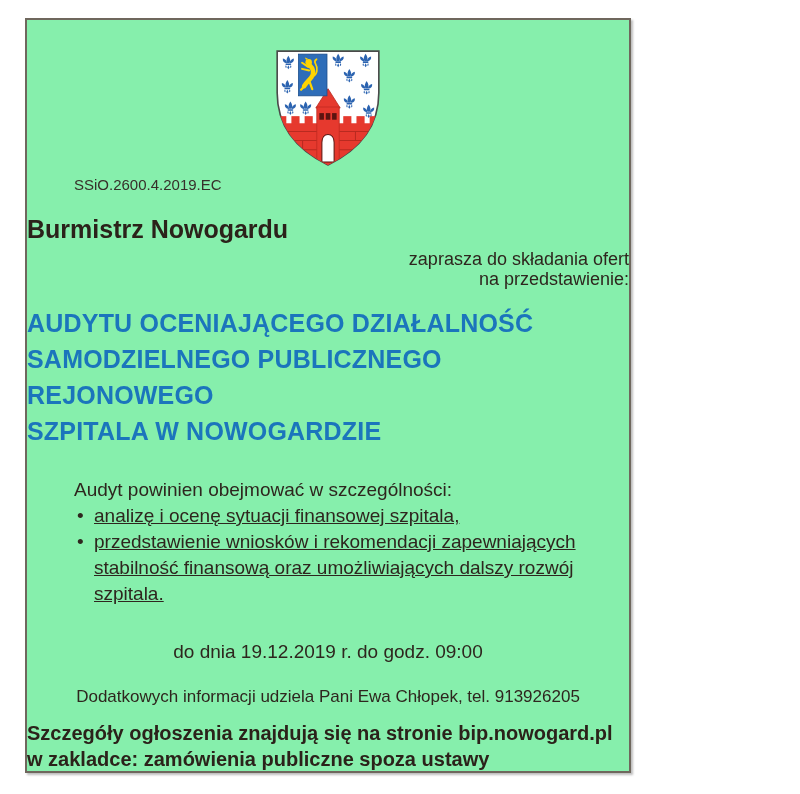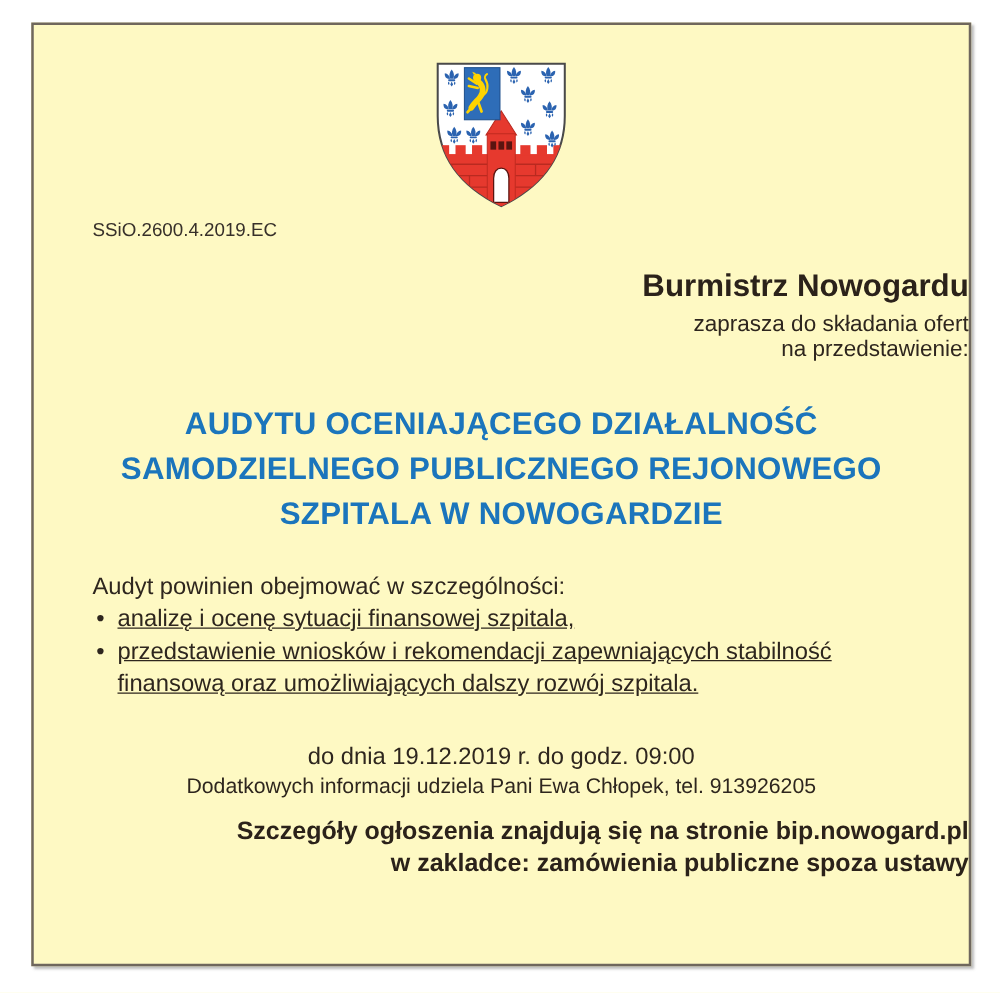--- a/index.html
+++ b/index.html
@@ -6,52 +6,52 @@
   html, body { width: 800px; background: #ffffff; }
   body {
     height: 794px;
     font-family: "Liberation Sans", "DejaVu Sans", sans-serif;
     color: #2e261e;
     position: relative;
   }
   .sheet {
     position: absolute;
     left: 25px; top: 18px;
-    width: 752px; height: 755px;
-    background: #fef9c3;
+    width: 606px; height: 755px;
+    background: #86efac;
     border: 2px solid #6f675d;
     box-shadow: 2px 2px 2px rgba(110,110,110,0.45);
     overflow: hidden;
   }
   .coat {
     display: block;
     margin: 26px auto 0 auto;
   }
   .ref {
     margin: 8px 0 0 47px;
     font-size: 15px;
     color: #37302a;
   }
   .title {
     margin-top: 22px;
-    text-align: right;
+    text-align: left;
     font-size: 25px;
     font-weight: bold;
     color: #2b221a;
   }
   .subtitle {
     text-align: right;
     font-size: 18px;
     line-height: 20px;
     color: #2e261e;
   }
   .subtitle.first { margin-top: 5px; }
   .headline {
-    margin-top: 32px;
-    text-align: center;
+    margin-top: 16px;
+    text-align: left;
     font-size: 25px;
     font-weight: bold;
     line-height: 36px;
     color: #1b75bc;
     letter-spacing: 0.2px;
   }
   .scope {
     margin: 28px 40px 0 47px;
     font-size: 19px;
     line-height: 26px;
@@ -68,26 +68,27 @@
     left: 3px;
     top: 0;
   }
   .submission {
     margin-top: 32px;
     text-align: center;
     font-size: 19px;
     line-height: 26px;
   }
   .contact {
+    margin-top: 22px;
     text-align: center;
     font-size: 17px;
   }
   .footer {
     margin-top: 13px;
-    text-align: right;
+    text-align: left;
     font-size: 20px;
     font-weight: bold;
     line-height: 26px;
     color: #2b221a;
   }
 </style>
 </head>
 <body>
 
 <div class="sheet">

